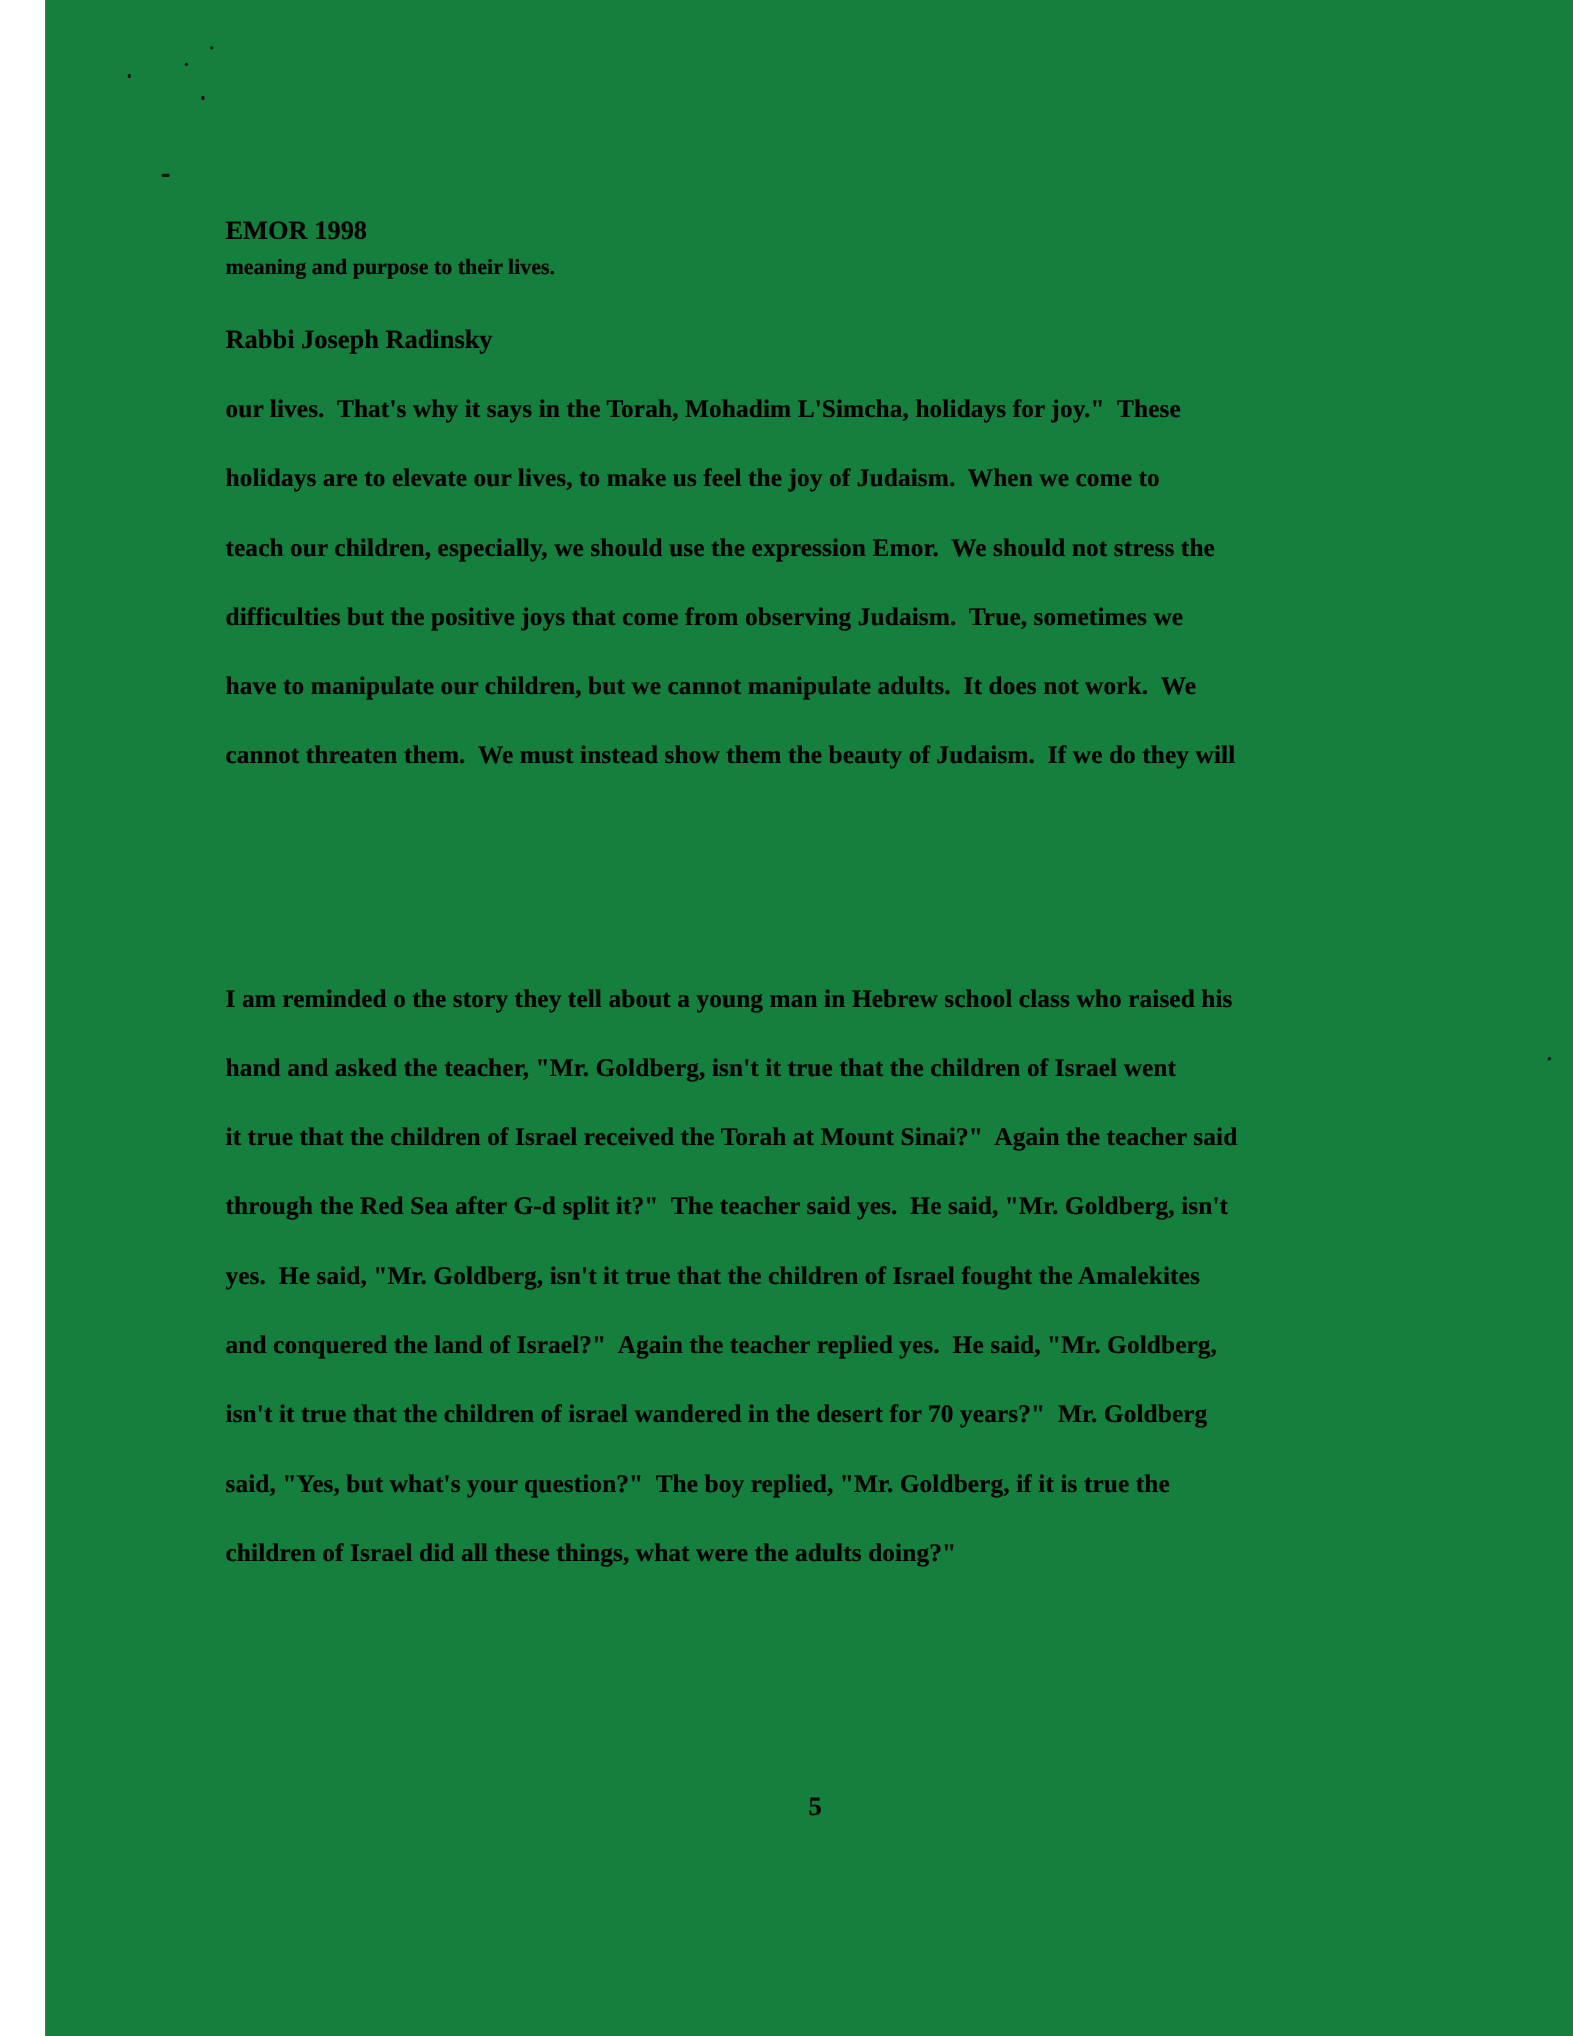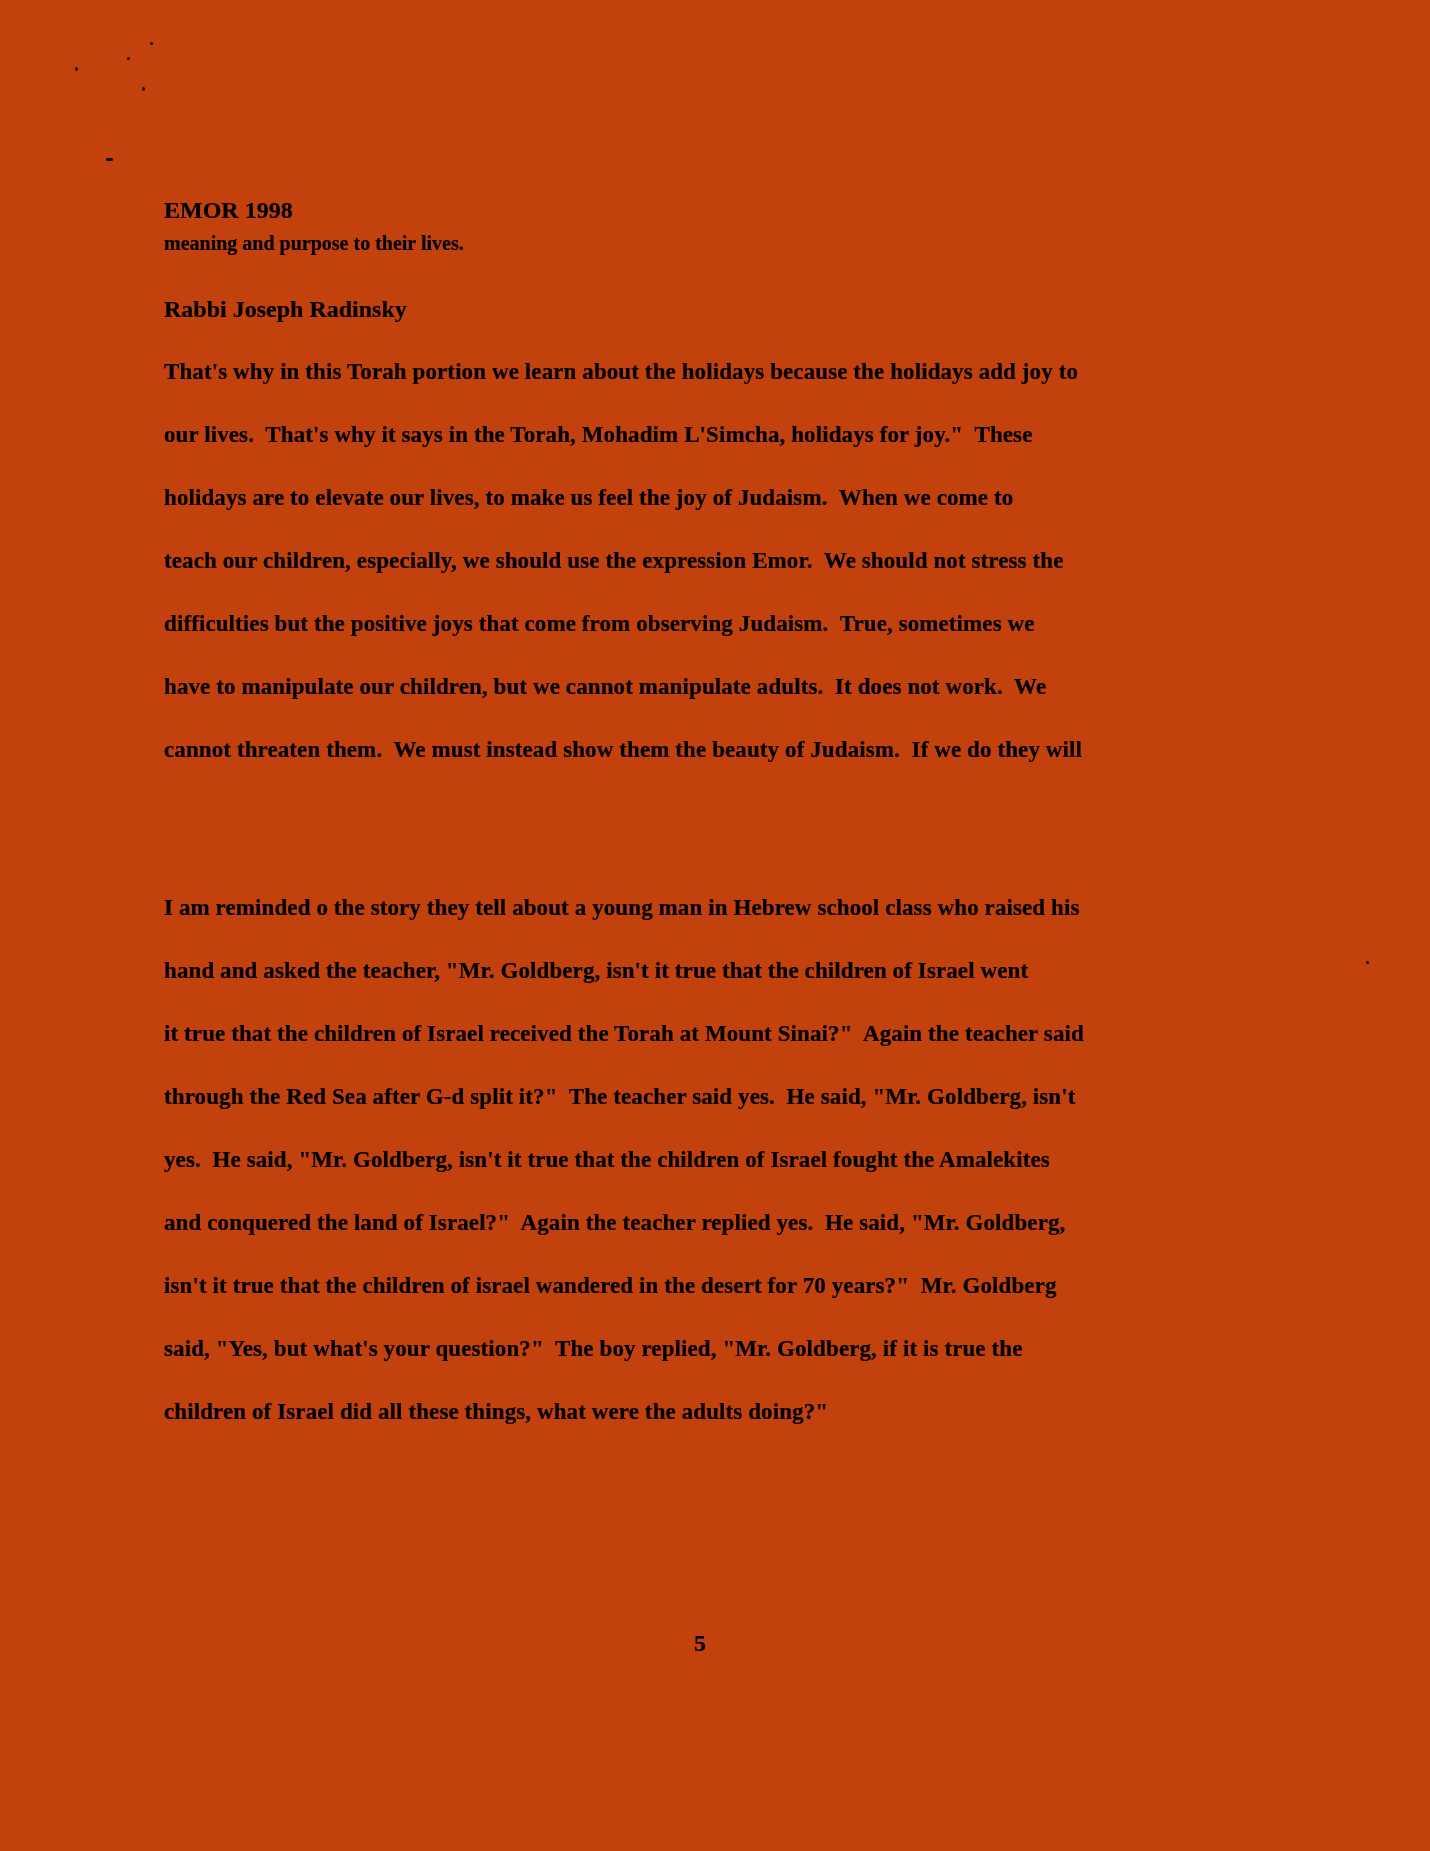--- a/index.html
+++ b/index.html
@@ -11,21 +11,22 @@
     position: relative;
     width: 1430px;
     height: 1851px;
     overflow: hidden;
     font-family: "Liberation Serif", serif;
     color: #000000;
   }
   .scan-page {
     position: absolute;
     inset: 0;
-    background: #c2410c;
+    background: #15803d;
+    margin-left: 41px;
   }
   .header-block {
     position: absolute;
     left: 164px;
     top: 128px;
     font-size: 24px;
     font-weight: bold;
     line-height: 33px;
     white-space: pre;
     -webkit-text-stroke: 0.2px #000;
@@ -90,21 +91,20 @@
   <div class="speck s6"></div>
 
   <div class="header-block">
     <div>EMOR 1998</div>
     <div>Rabbi Joseph Radinsky</div>
   </div>
 
   <div class="carryover">meaning and purpose to their lives.</div>
 
   <div class="para para-1">
-    <div class="line">That's why in this Torah portion we learn about the holidays because the holidays add joy to</div>
     <div class="line">our lives.  That's why it says in the Torah, Mohadim L'Simcha, holidays for joy."  These</div>
     <div class="line">holidays are to elevate our lives, to make us feel the joy of Judaism.  When we come to</div>
     <div class="line">teach our children, especially, we should use the expression Emor.  We should not stress the</div>
     <div class="line">difficulties but the positive joys that come from observing Judaism.  True, sometimes we</div>
     <div class="line">have to manipulate our children, but we cannot manipulate adults.  It does not work.  We</div>
     <div class="line">cannot threaten them.  We must instead show them the beauty of Judaism.  If we do they will</div>
   </div>
 
   <div class="para para-2">
     <div class="line">I am reminded o the story they tell about a young man in Hebrew school class who raised his</div>

